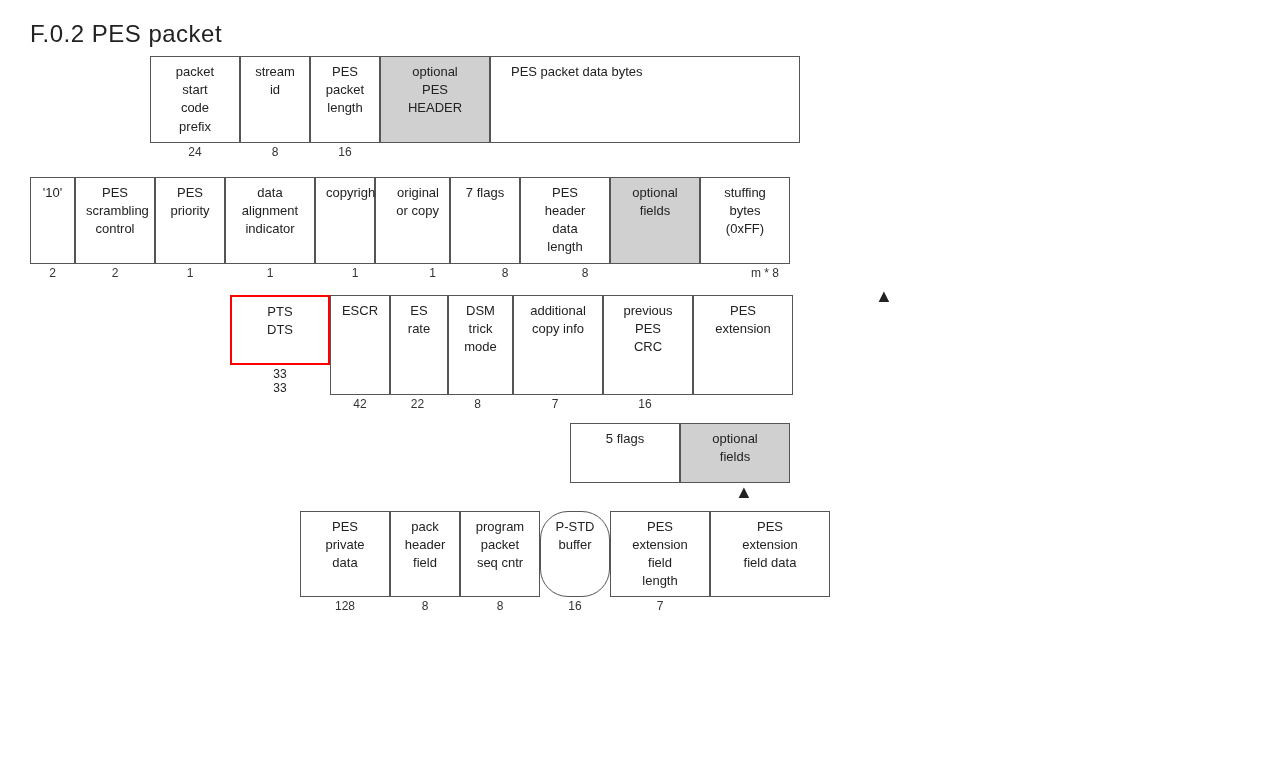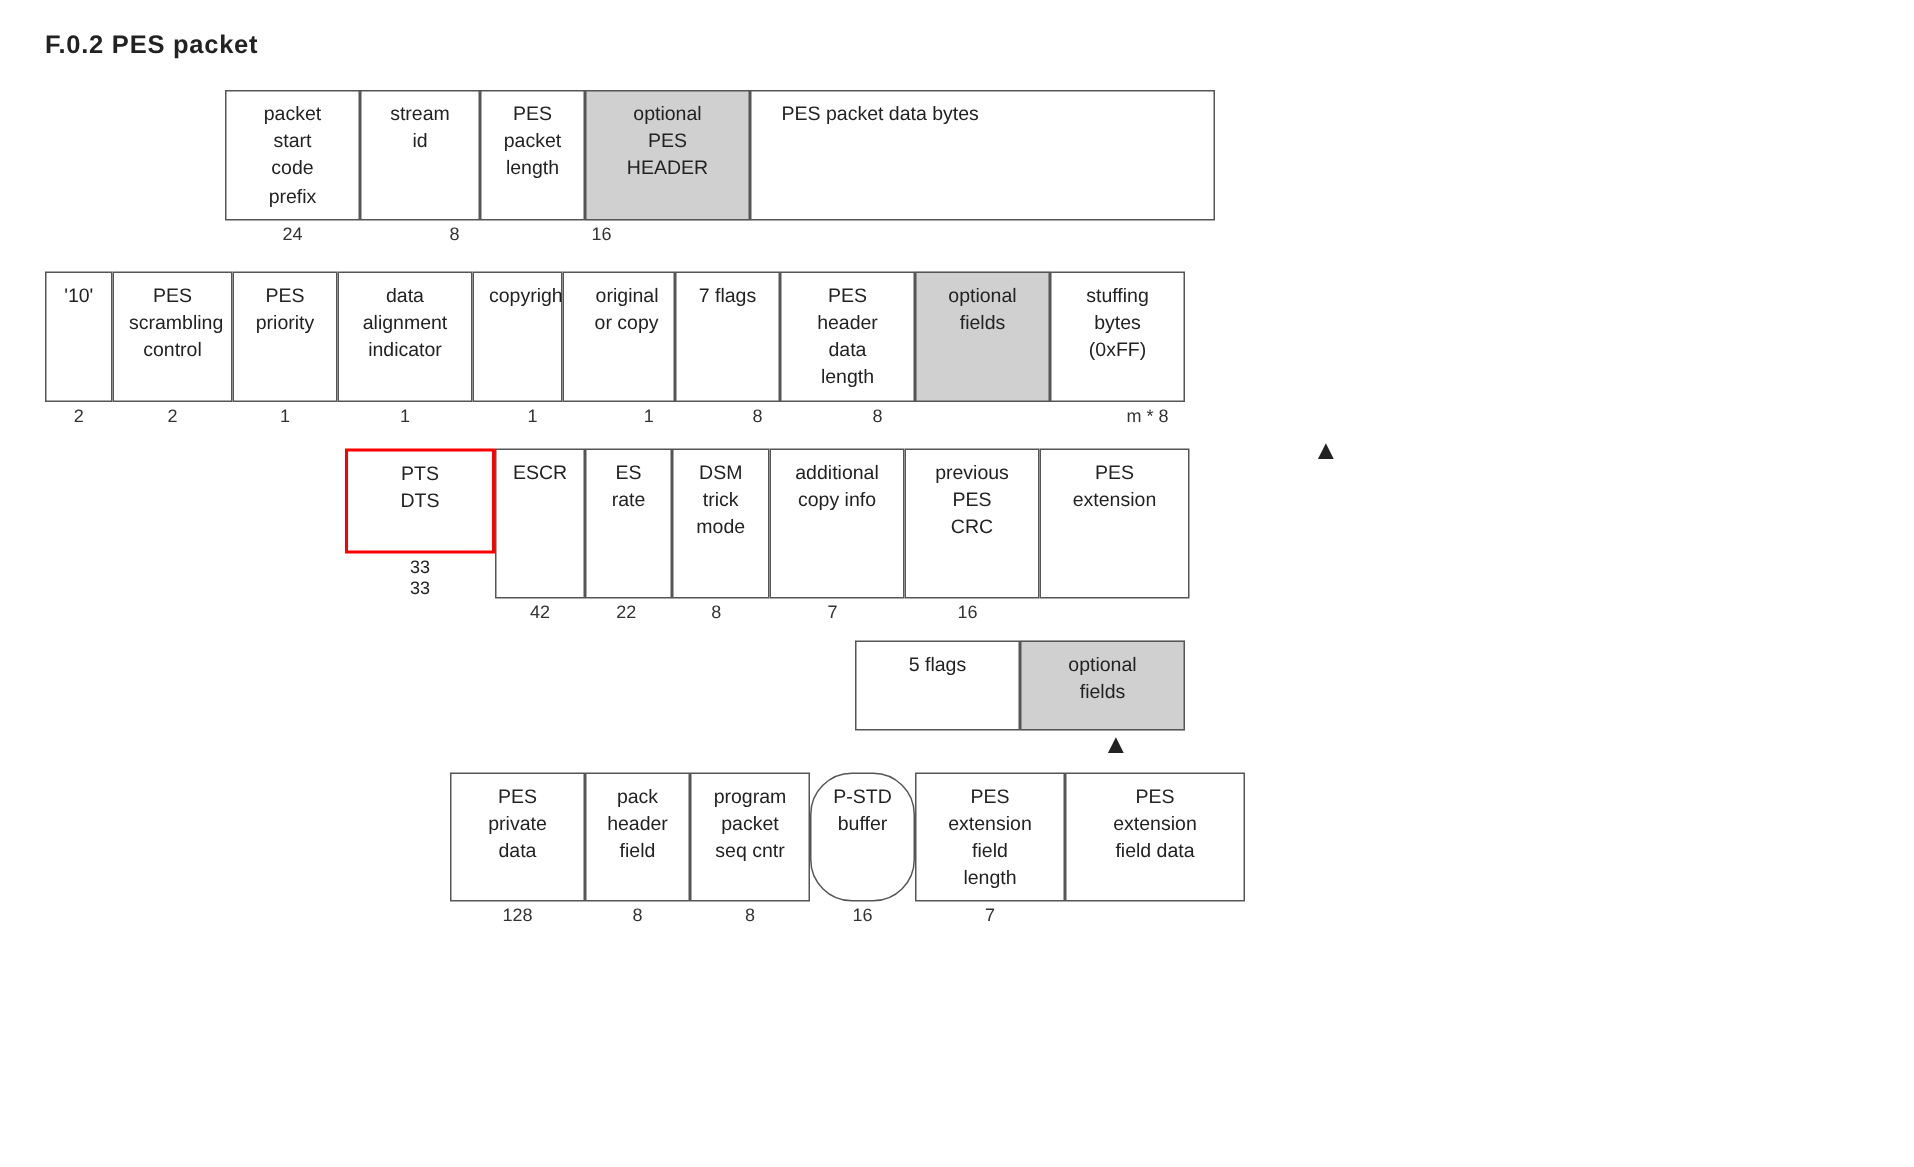--- a/index.html
+++ b/index.html
@@ -4,23 +4,23 @@
   <style>
     * { box-sizing: border-box; margin: 0; padding: 0; }
     body {
       background: #fff;
       font-family: Arial, sans-serif;
       font-size: 13px;
       color: #222;
       padding: 20px 30px;
     }
     h2 {
-      font-size: 17px;
-      font-weight: bold;
-      margin-bottom: 20px;
+      font-size: 24px;
+      font-weight: normal;
+      margin-bottom: 8px;
       letter-spacing: 0.5px;
     }
     .diagram {
       position: relative;
       width: 1100px;
     }
 
     
     .row1 {
       display: flex;
@@ -40,21 +40,20 @@
       line-height: 1.4;
       background: #fff;
       white-space: pre-line;
     }
     .box.shaded {
       background: #d0d0d0;
     }
     .row1-labels {
       display: flex;
       margin-top: 2px;
-      gap: 28px;
     }
     .label-cell {
       text-align: center;
       font-size: 12px;
       color: #333;
     }
     .row2-boxes {
       display: flex;
       align-items: stretch;
     }
@@ -90,21 +89,21 @@
 </head>
 <body>
 
 <h2>F.0.2   PES packet</h2>
 
 <div class="diagram">
 
   <div class="row1">
     <div class="row1-boxes">
       <div class="box" style="width:90px; min-height:80px;">packet<br>start<br>code<br>prefix</div>
-      <div class="box" style="width:80px; min-height:80px;">stream<br>id</div>
+      <div class="box" style="width:70px; min-height:80px;">stream<br>id</div>
       <div class="box" style="width:70px; min-height:80px;">PES<br>packet<br>length</div>
       <div class="box shaded" style="width:110px; min-height:80px;">optional<br>PES<br>HEADER</div>
       <div class="box" style="width:310px; min-height:80px; text-align:left; padding-left:20px;">PES packet data bytes</div>
     </div>
     <div class="row1-labels">
       <div class="label-cell" style="width:90px;">24</div>
       <div class="label-cell" style="width:70px;">8</div>
       <div class="label-cell" style="width:70px;">16</div>
       <div class="label-cell" style="width:110px;"></div>
       <div class="label-cell" style="width:310px;"></div>

